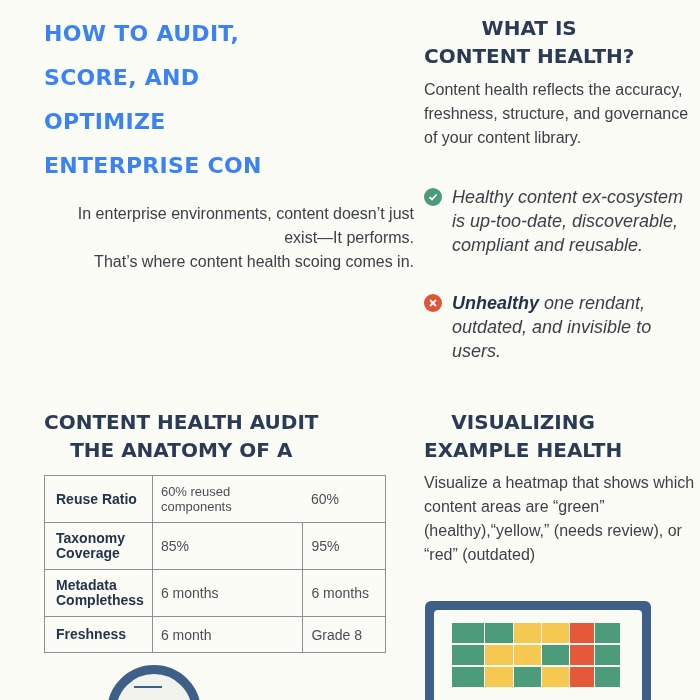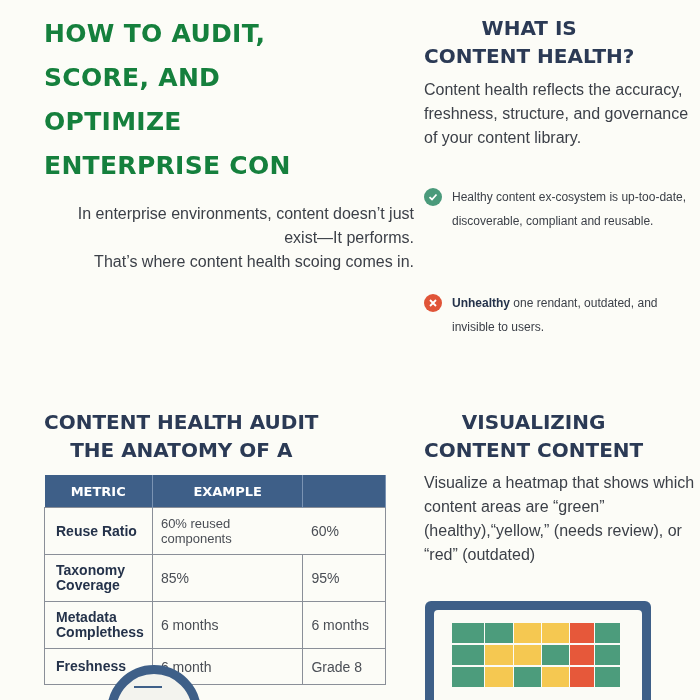--- a/index.html
+++ b/index.html
@@ -1,30 +1,30 @@
 <!DOCTYPE html>
 <html><head>
 <meta charset="utf-8">
 <style>
   html, body { margin:0; padding:0; }
   body { width:700px; height:700px; overflow:hidden; background:#fcfcf7; font-family:"Liberation Sans", sans-serif; color:#3a3f47; position:relative; }
   .abs { position:absolute; }
-  .title { left:44px; top:12px; width:340px; font-family:"DejaVu Sans", sans-serif; font-weight:bold; font-size:25px; line-height:44px; color:#15803d; letter-spacing:0.3px; white-space:nowrap; }
+  .title { left:44px; top:12px; width:340px; font-family:"DejaVu Sans", sans-serif; font-weight:bold; font-size:22px; line-height:44px; color:#3b82f6; letter-spacing:0.3px; white-space:nowrap; }
   .intro { left:44px; top:202px; width:370px; font-size:16px; line-height:24px; color:#3c4048;text-align:right; }
   .intro p { margin:0; }
   .intro p.gap { }
   .h2 { font-family:"DejaVu Sans", sans-serif; font-weight:bold; font-size:20px; line-height:28px; color:#2b3a55; white-space:nowrap;text-align:center; }
   .body { font-size:16px; line-height:24px; color:#3c4048; }
   .what-h { left:424px; top:14px; }
   .what-p { left:424px; top:78px; width:270px; }
   .bullet { position:absolute; left:424px; width:270px; display:flex; }
   .bullet .ic { width:18px; height:18px; border-radius:50%; flex:none; margin-top:3px; margin-right:10px; display:flex; align-items:center; justify-content:center; }
   .ok { background:#4a9a7b; }
   .bad { background:#e05438; }
-  .bullet .txt { font-size:12px; line-height:24px; color:#3c4048; }
+  .bullet .txt { font-size:18px; line-height:24px; color:#3c4048;font-style:italic; }
   .bullet b { color:#24324a; }
   .anat-h { left:44px; top:408px; }
   table.metrics { position:absolute; left:44px; top:475px; width:342px; border-collapse:collapse; font-size:14px; }
   table.metrics th { background:#3e5f88; color:#fff; font-family:"DejaVu Sans", sans-serif; font-size:13px; font-weight:bold; height:30px; border-right:1px solid #7a93b3; }
   table.metrics td { border:1px solid #8a8f98; color:#4a4e55; padding:8px 8px; height:auto; }
   table.metrics td.m { font-weight:bold; color:#24324a; font-size:14px; line-height:15px; padding-left:11px; }
   table.metrics td.v3 { text-align:left; }
   .vis-h { left:424px; top:408px; }
   .vis-p { left:424px; top:471px; width:276px; }
   .monitor { left:425px; top:601px; width:226px; height:120px; background:#3e5f88; border-radius:6px; }
@@ -77,25 +77,20 @@
   <div>THE ANATOMY OF A</div>
 </div>
 
 <table class="metrics">
   <colgroup>
       <col style="width:107px">
       <col style="width:152px">
       <col style="width:83px">
     </colgroup>
   <tbody>
-      <tr>
-    <th>METRIC</th>
-    <th>EXAMPLE</th>
-    <th></th>
-  </tr>
   <tr style="height:34px">
     <td class="m">Reuse Ratio</td>
     <td style="font-size:13px;border-right:none">60% reused components</td>
     <td class="v3" style="border-left:none;text-align:left">60%</td>
   </tr>
   <tr style="height:46px">
     <td class="m">Taxonomy Coverage</td>
     <td>85%</td>
     <td class="v3">95%</td>
   </tr>
@@ -111,21 +106,21 @@
   </tr>
 </tbody>
   </table>
 
 <div class="abs circle">
     <div class="line"></div>
   </div>
 
 <div class="abs h2 vis-h">
   <div>VISUALIZING</div>
-  <div>CONTENT CONTENT</div>
+  <div>EXAMPLE HEALTH</div>
 </div>
 <div class="abs body vis-p">Visualize a heatmap that shows which content areas are “green” (healthy),“yellow,” (needs review), or “red” (outdated)</div>
 
 <div class="abs monitor">
   <div class="screen">
     <div class="grid" id="heatmap">
         <div class="cell-g"></div>
         <div class="cell-g"></div>
         <div class="cell-y"></div>
         <div class="cell-y"></div>

